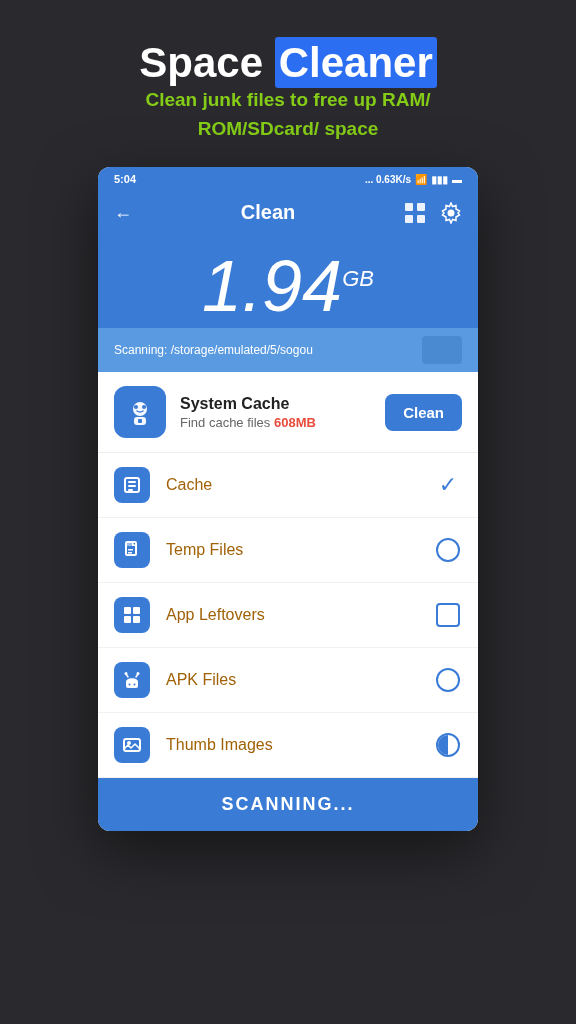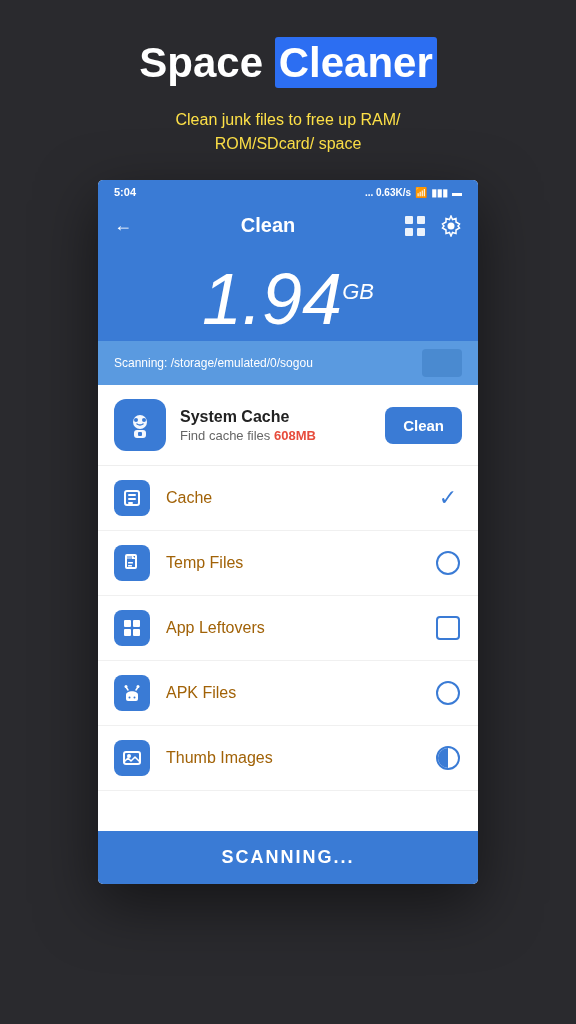--- a/index.html
+++ b/index.html
@@ -17,42 +17,42 @@
     .header-section {
       text-align: center;
       padding: 40px 40px 24px;
       color: white;
     }
 
     .main-title {
       font-size: 42px;
       font-weight: 900;
       color: white;
-      margin-bottom: 22px;
+      margin-bottom: 0;
       line-height: 1.1;
     }
 
     .title-highlight {
       background: #2c6ef2;
       padding: 2px 4px;
       border-radius: 3px;
     }
 
     .subtitle {
-      font-size: 16px;
-      color: #fde047;
+      font-size: 19px;
+      color: #84cc16;
       line-height: 1.5;
-      font-weight: 400;
+      font-weight: 700;
     }
 
     
     .phone-mockup {
       width: 380px;
       background: white;
-      border-radius: 5px;
+      border-radius: 12px;
       overflow: hidden;
       box-shadow: 0 20px 60px rgba(0,0,0,0.5);
       flex-shrink: 0;
     }
 
     
     .status-bar {
       background: #3a7bd5;
       padding: 6px 16px;
       display: flex;
@@ -283,21 +283,20 @@
     
     .scanning-btn {
       background: #3a7bd5;
       color: white;
       text-align: center;
       padding: 16px;
       font-size: 18px;
       font-weight: 700;
       letter-spacing: 2px;
       cursor: pointer;
-      margin-top: 40px;
     }
 
     
     svg { display: block; }
   </style>
 </head>
 <body>
 
 <div class="header-section">
   <h1 class="main-title">
@@ -341,21 +340,21 @@
 
   <div class="storage-display">
     <div>
       <span class="storage-number">
         <span>1.94</span><span class="storage-unit">GB</span>
       </span>
     </div>
   </div>
 
   <div class="scanning-bar">
-    <span>Scanning: /storage/emulated/0/sogou</span>
+    <span>Scanning: /storage/emulated/5/sogou</span>
     <div class="scan-progress-box"></div>
   </div>
 
   <div class="content-area">
 
     <div class="system-cache-card">
       <div class="cache-icon-box">
         <svg width="30" height="30" viewBox="0 0 30 30" fill="white">
           <circle cx="15" cy="12" r="7" fill="white" opacity="0.95"></circle>
           <rect x="9" y="20" width="12" height="8" rx="3" fill="white" opacity="0.95"></rect>

